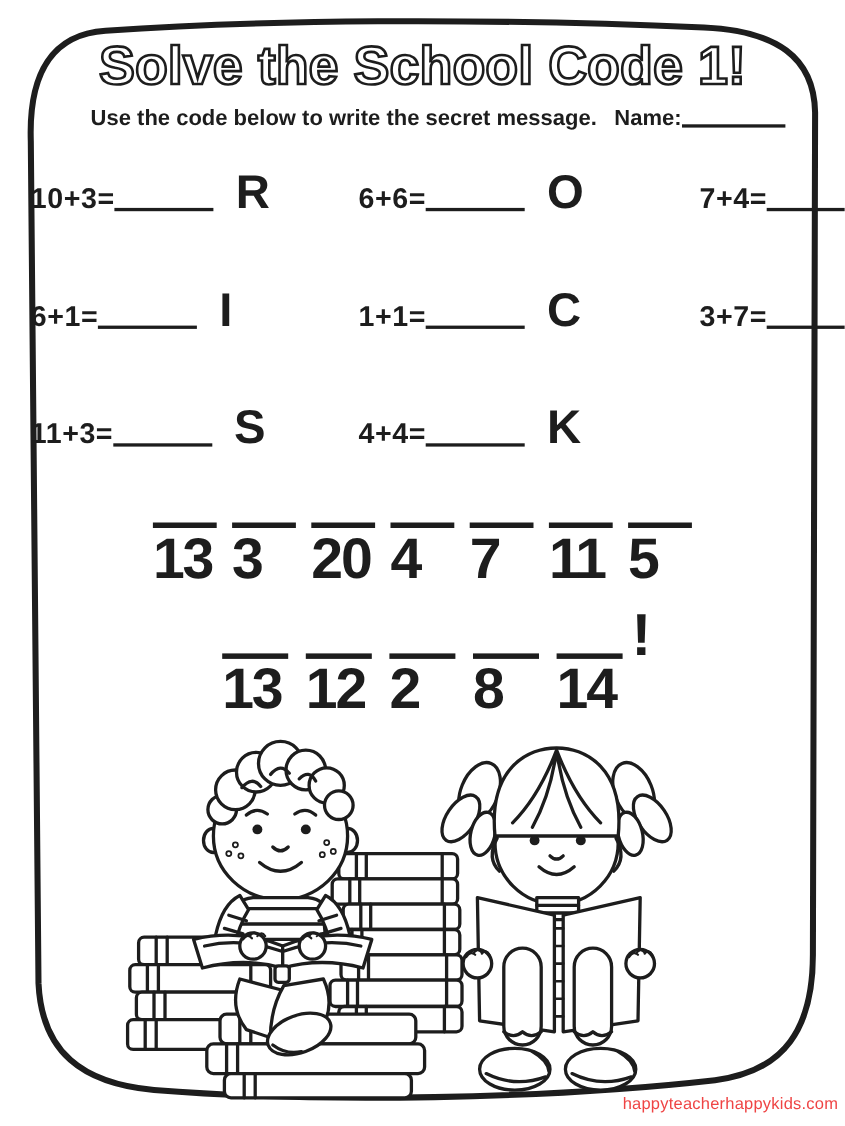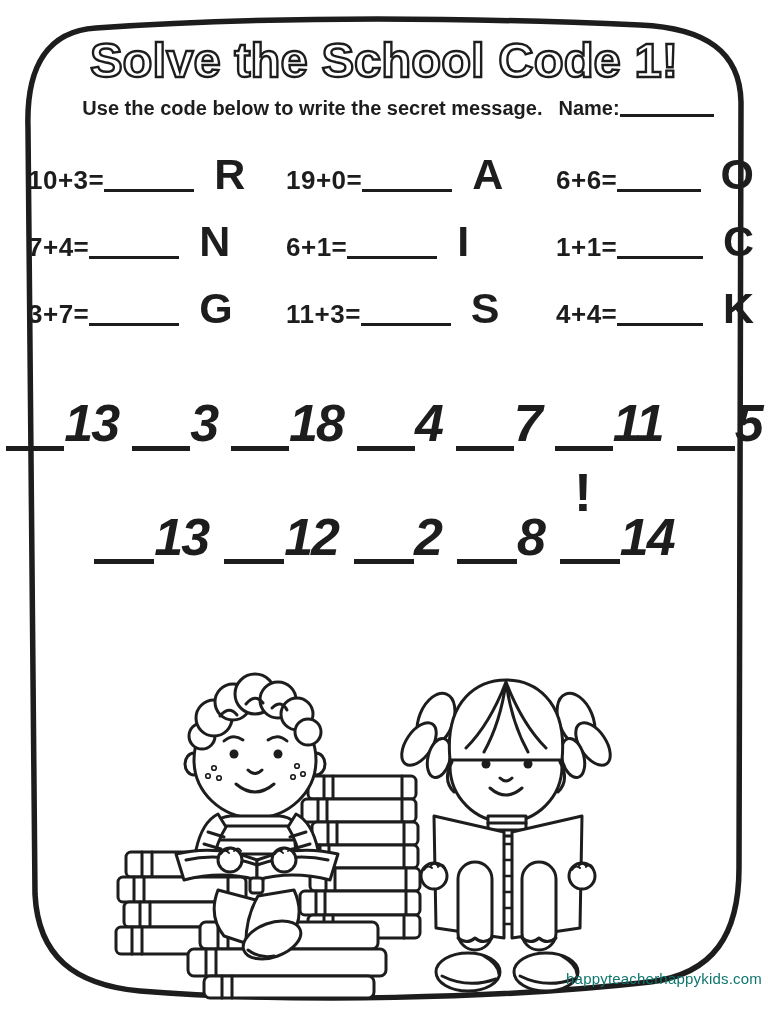--- a/index.html
+++ b/index.html
@@ -20,42 +20,42 @@
   @supports not (-webkit-text-stroke: 1px #000) { .title { color:#1d1d1d; } }
 
   
   .subtitle { margin-top:9px; text-align:center; font-size:20px; font-weight:700; white-space:nowrap;margin-left:28px; }
   .name-label { margin-left:16px; }
   .name-blank { display:inline-block; width:94px; height:0; border-bottom:3px solid #1d1d1d; position:relative; top:2px; }
 
   
   .code-grid {
     display:grid; grid-template-columns:248px 266px 212px; grid-auto-rows:67px;
-    margin:22px 0 0 28px; align-items:center;
+    margin:22px 0 0 28px; align-items:center;gap:40px;
   }
   .code-cell { display:flex; align-items:baseline; }
   .code-cell:nth-child(3n+2) { padding-left:10px; }
   .code-cell:nth-child(3n)   { padding-left:14px; }
   .eq { font-size:26px; font-weight:700; letter-spacing:0.5px; }
   .eq-blank { display:inline-block; width:90px; height:0; border-bottom:3px solid #1d1d1d; position:relative; top:3px; }
   .code-letter { font-size:43px; font-weight:700; margin-left:20px; line-height:0.9; }
 
   
   .msg-row { display:flex; justify-content:center; }
   .msg-row1 { margin-top:52px; gap:14px; }
   .msg-row2 { margin-top:58px; gap:16px; position:relative; }
-  .msg-cell { display:flex; flex-direction:row; align-items:flex-end;font-style:italic; }
+  .msg-cell { display:flex; flex-direction:column; align-items:flex-start; }
   .msg-blank { width:58px; border-top:5px solid #1d1d1d; }
   .msg-row2 .msg-blank { width:60px; }
   .msg-num { margin-top:1px; font-size:52px; font-weight:700; line-height:1.05; letter-spacing:-2px; }
   .bang { position:absolute; left:calc(50% + 190px); top:-44px; font-size:54px; font-weight:700; line-height:1; }
 
   
   .illustration { position:absolute; left:112px; top:664px; z-index:1; }
-  .footer { position:absolute; right:6px; top:970px; z-index:2; font-size:15px; font-weight:400; color:#0f766e; letter-spacing:0.2px; }
+  .footer { position:absolute; right:6px; top:995px; z-index:2; font-size:15px; font-weight:400; color:#ef4444; letter-spacing:0.2px; }
 </style>
 </head>
 <body>
 
 <div class="page">
 
   <svg class="border-svg" width="768" height="1024" viewBox="0 0 768 1024">
     <path d="M96,28 C240,18 430,16 640,25 C706,28 740,52 741,102
              L739,868 C739,934 714,974 650,982
              C500,999 290,1003 140,991 C74,985 38,956 35,894
@@ -70,25 +70,20 @@
       <span>Use the code below to write the secret message.</span><span class="name-label">Name:</span><span class="name-blank"></span>
     </div>
 
     <div class="code-grid">
       <div class="code-cell">
           <span class="eq">10+3=</span>
           <span class="eq-blank"></span>
           <span class="code-letter">R</span>
         </div>
       <div class="code-cell">
-          <span class="eq">19+0=</span>
-          <span class="eq-blank"></span>
-          <span class="code-letter">A</span>
-        </div>
-      <div class="code-cell">
           <span class="eq">6+6=</span>
           <span class="eq-blank"></span>
           <span class="code-letter">O</span>
         </div>
       <div class="code-cell">
           <span class="eq">7+4=</span>
           <span class="eq-blank"></span>
           <span class="code-letter">N</span>
         </div>
       <div class="code-cell">
@@ -122,21 +117,21 @@
       <div class="msg-cell">
           <div class="msg-blank"></div>
           <div class="msg-num">13</div>
         </div>
       <div class="msg-cell">
           <div class="msg-blank"></div>
           <div class="msg-num">3</div>
         </div>
       <div class="msg-cell">
           <div class="msg-blank"></div>
-          <div class="msg-num">18</div>
+          <div class="msg-num">20</div>
         </div>
       <div class="msg-cell">
           <div class="msg-blank"></div>
           <div class="msg-num">4</div>
         </div>
       <div class="msg-cell">
           <div class="msg-blank"></div>
           <div class="msg-num">7</div>
         </div>
       <div class="msg-cell">

